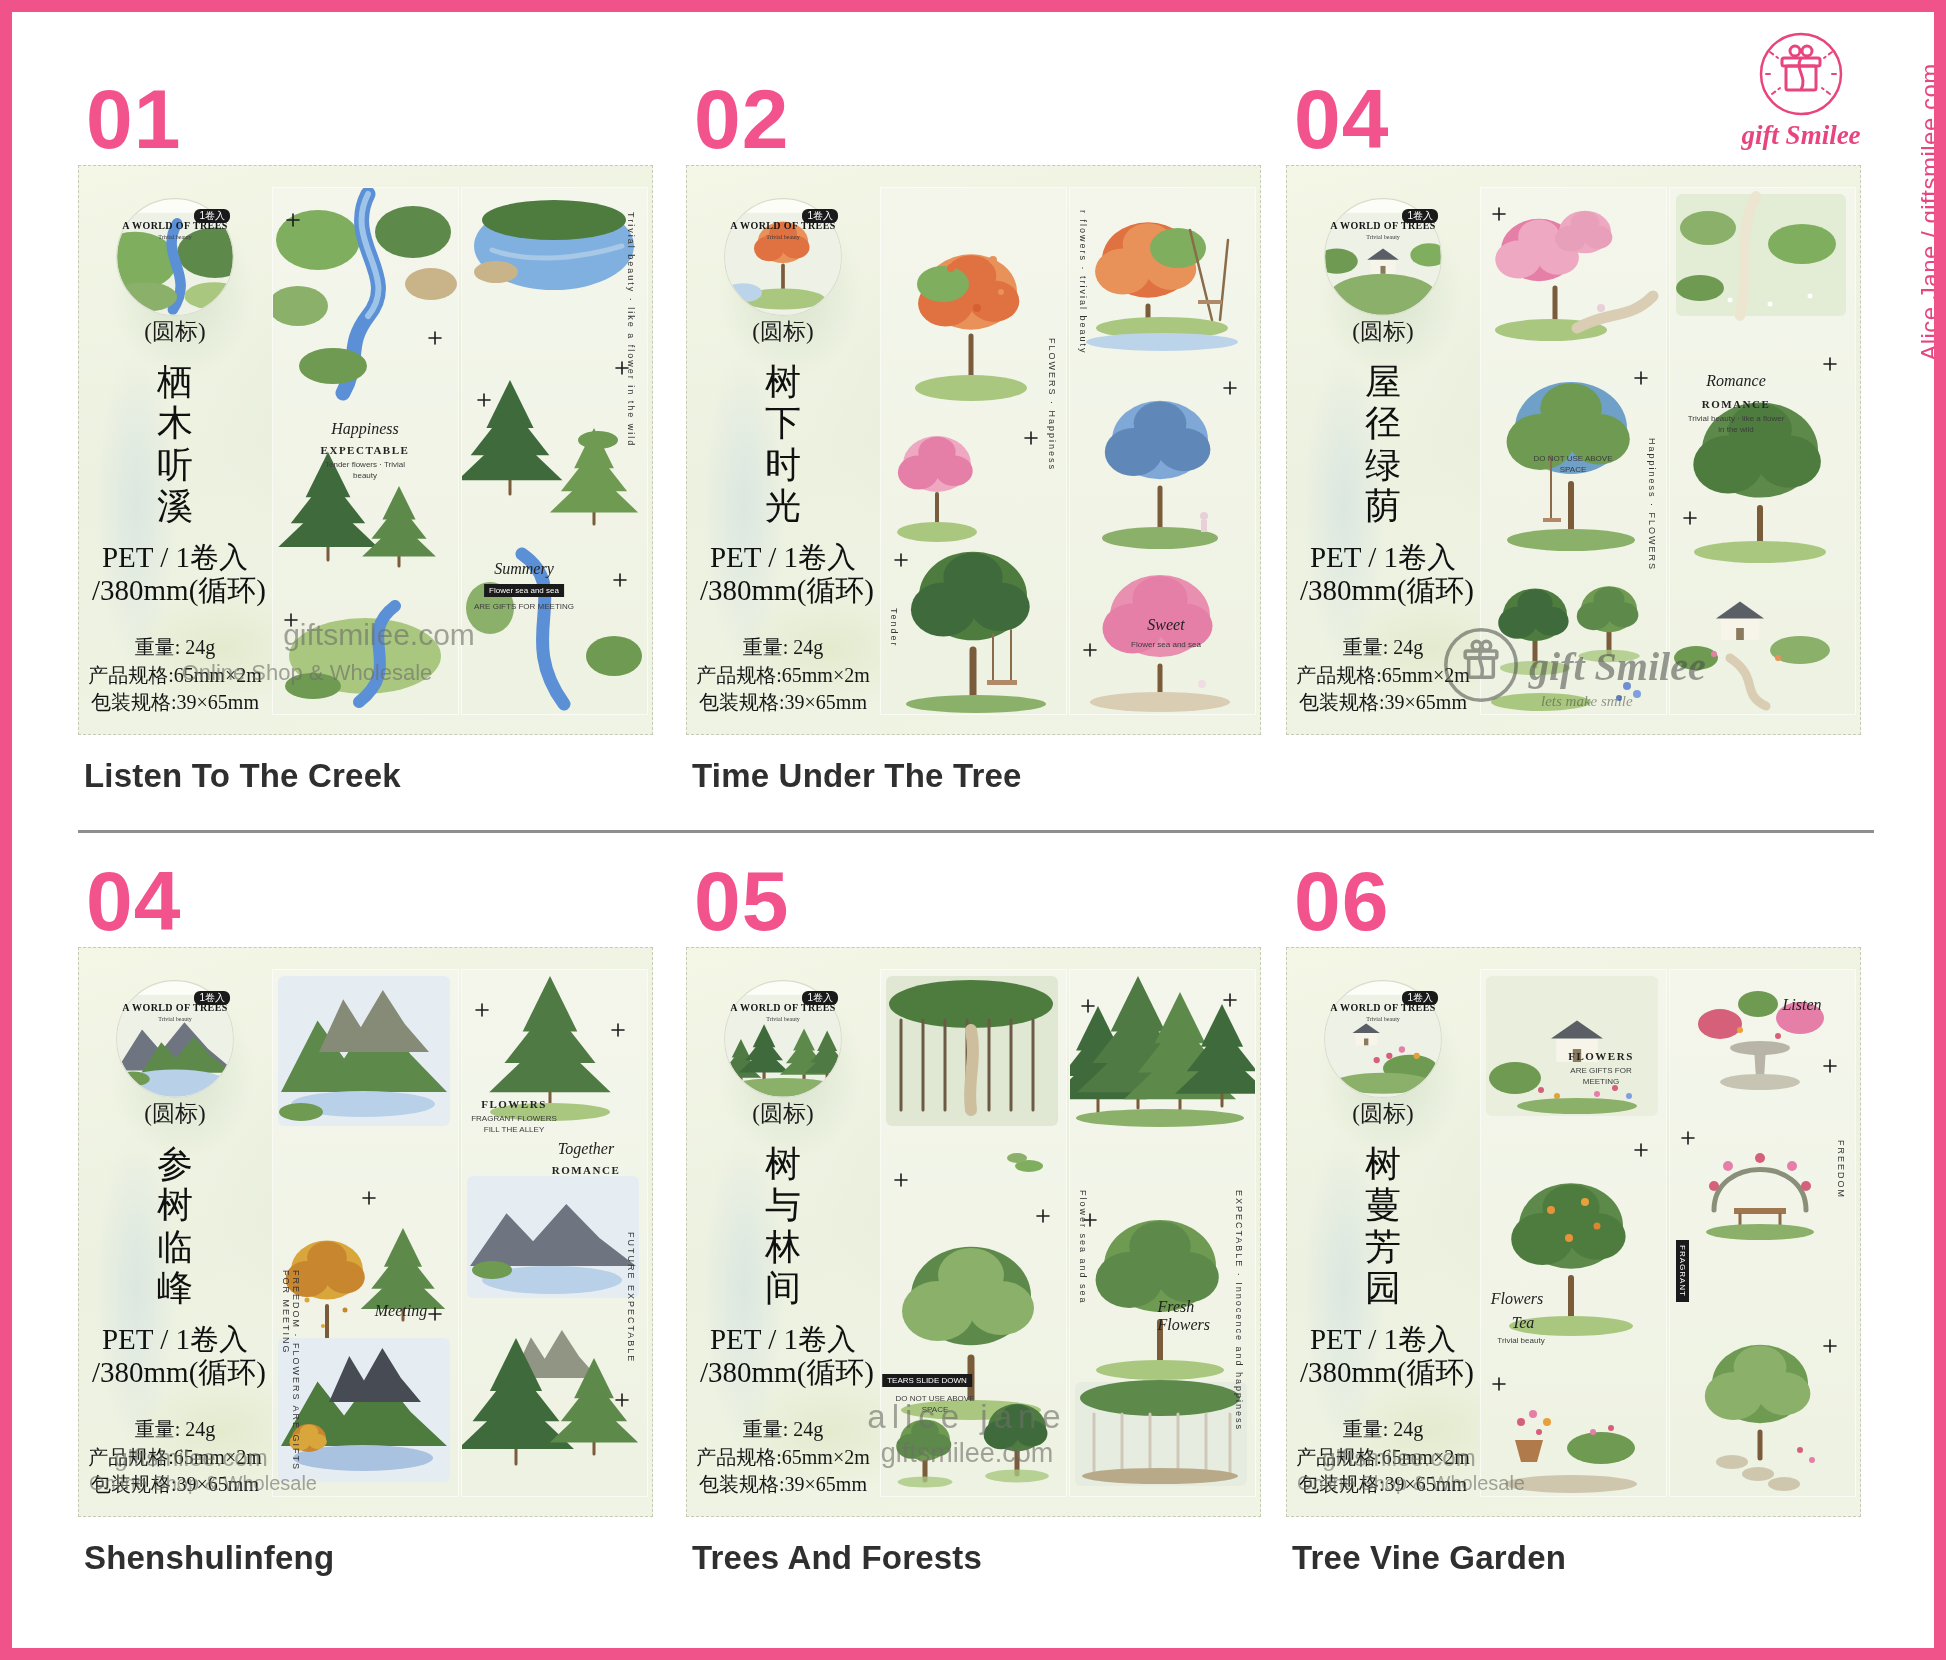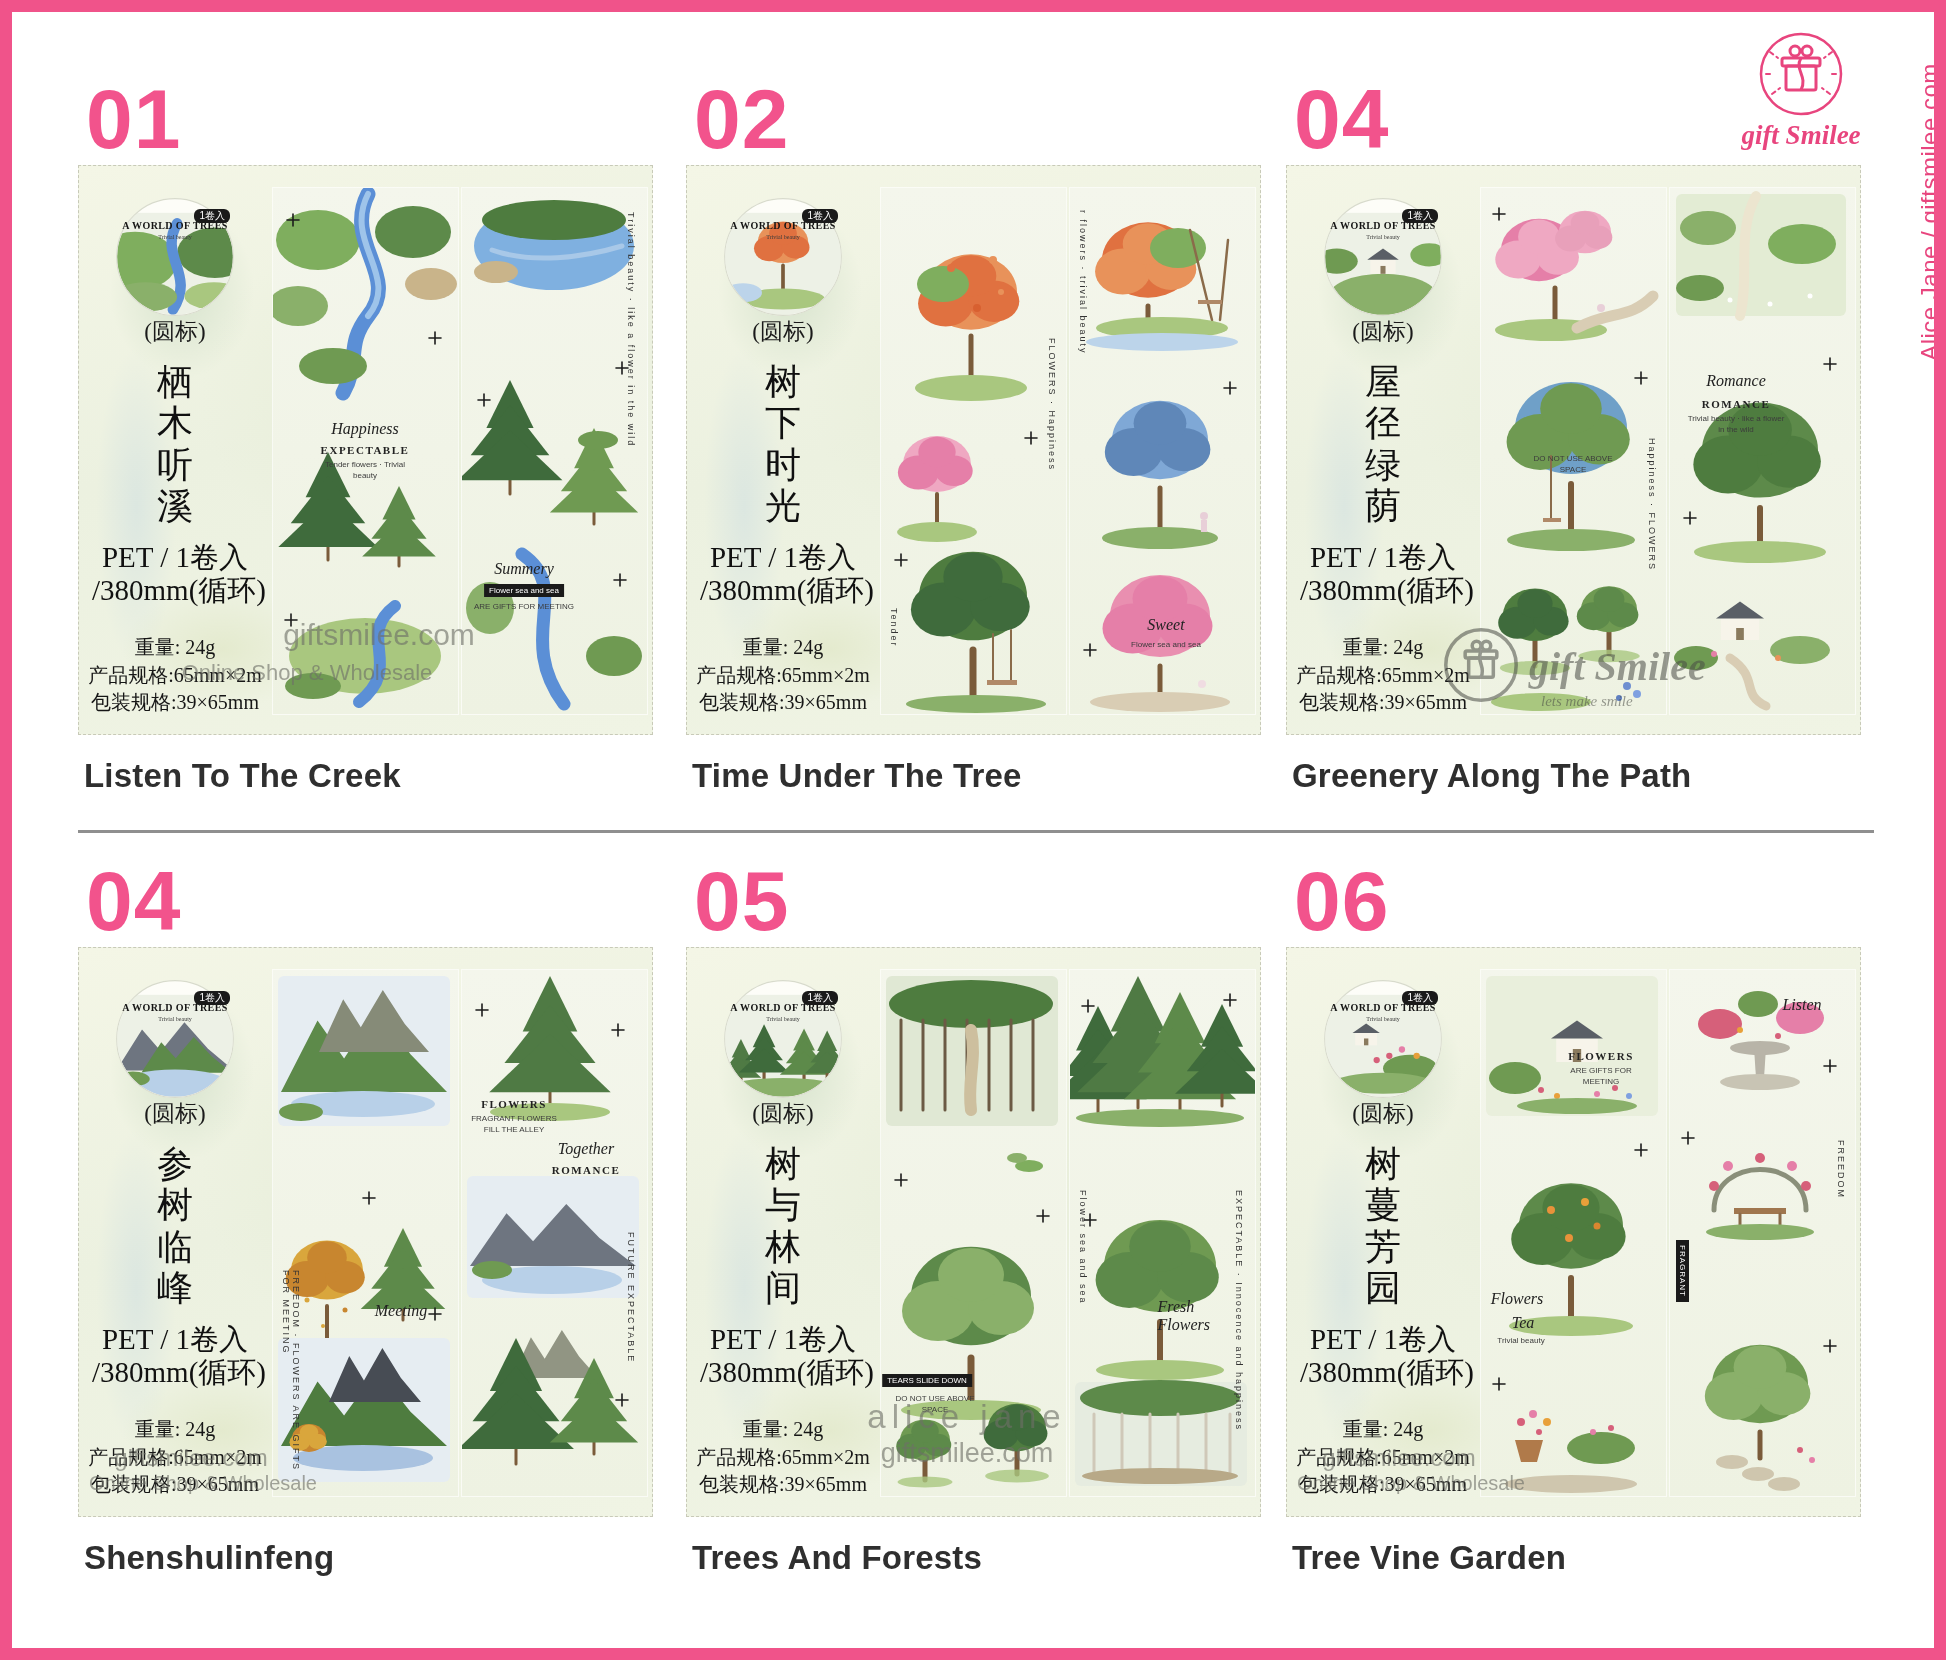--- a/index.html
+++ b/index.html
@@ -429,21 +429,20 @@
      <g fill="none" stroke="#4a4c46" stroke-width="4">
                 <rect x="36" y="42" width="28" height="22" rx="2"></rect>
                 <rect x="32" y="34" width="36" height="8" rx="2"></rect>
                 <circle cx="45" cy="28" r="5"></circle>
                 <circle cx="56" cy="28" r="5"></circle>
                 <path d="M50 34 C44 46 56 52 50 64"></path>
               </g>
             </svg>
      <div class="wl-text">gift Smilee</div><div class="wl-sub">lets make smile</div></div>
     </div>
-    <div class="title-en">Greenery Along The Path</div>
   </section>
 
   <section class="product" style="left: 66px; top: 835px;">
     <div class="num">04</div>
     <div class="card">
       <div class="sticker">
         <svg viewBox="0 0 116 116" width="122" height="122">
               <defs>
                 <clipPath id="ck3">
                   <circle cx="58" cy="58" r="55"></circle>

